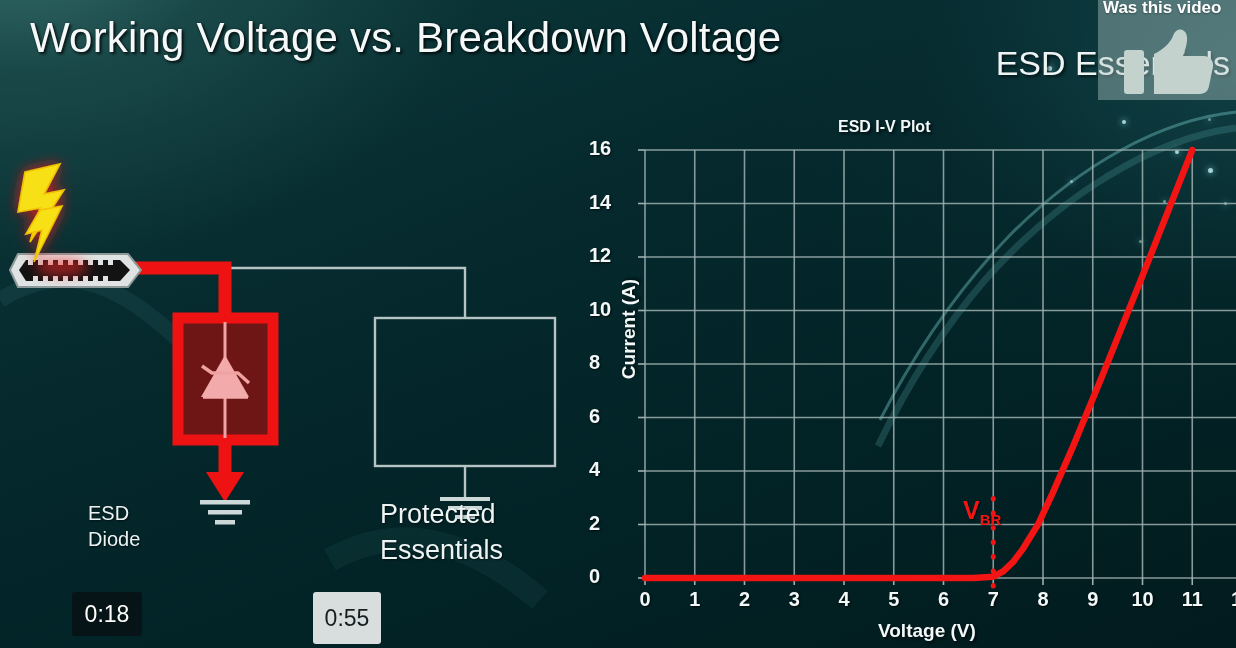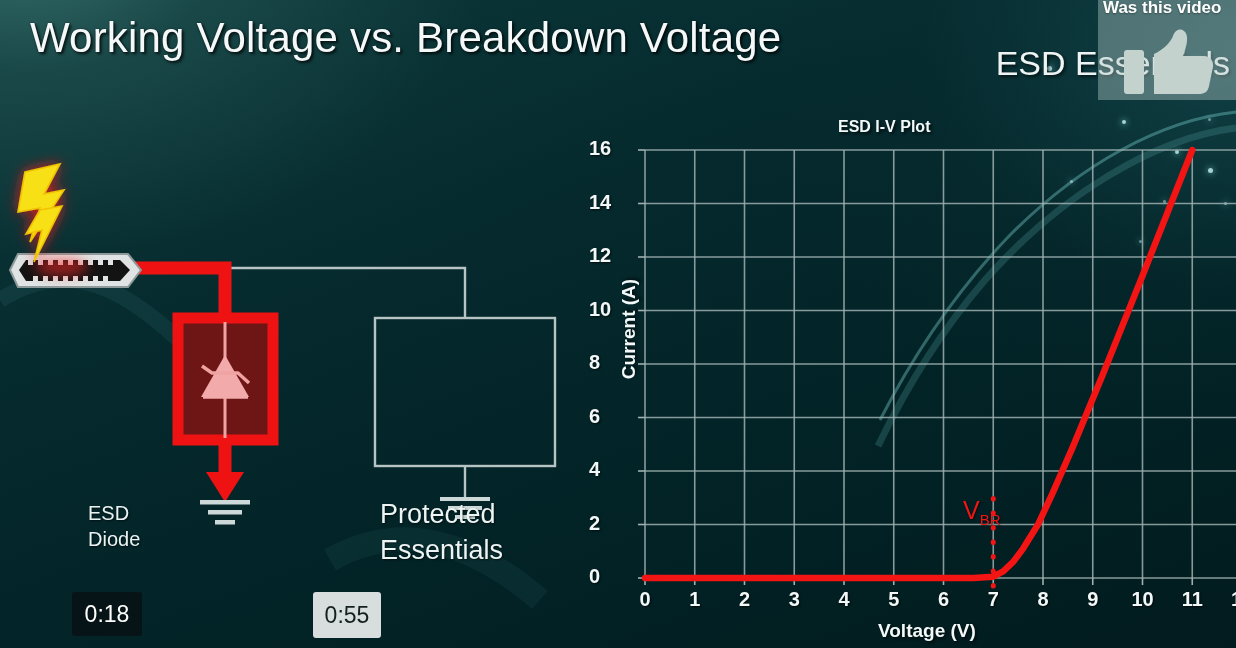--- a/index.html
+++ b/index.html
@@ -136,42 +136,42 @@
     position: absolute;
     width: 40px;
     text-align: center;
     font-size: 20px; font-weight: bold;
     color: #f2f7f7;
     text-shadow: 1px 1px 2px rgba(0,0,0,0.7);
   }
   .vbr {
     position: absolute;
     left: 385px; top: 388px;
-    font-size: 25px; font-weight: normal;
+    font-size: 25px; font-weight: bold;
     color: #f31414;
     text-shadow: 1px 1px 2px rgba(0,0,0,0.55);
   }
   .vbr sub { font-size: 15px; }
 
   
   .badge {
     position: absolute;
     border-radius: 3px;
     font-size: 23px;
     display: flex; align-items: center; justify-content: center;
   }
   .badge-dark {
     left: 72px; top: 592px;
     width: 70px; height: 44px;
     background: #071417;
     color: #ffffff;
   }
   .badge-light {
     left: 313px; top: 592px;
-    width: 68px; height: 46px;
+    width: 68px; height: 52px;
     background: #d8dedd;
     color: #14201f;
   }
 </style>
 </head>
 <body>
 
 <div id="stage">
 
   <div class="bg-layer">

